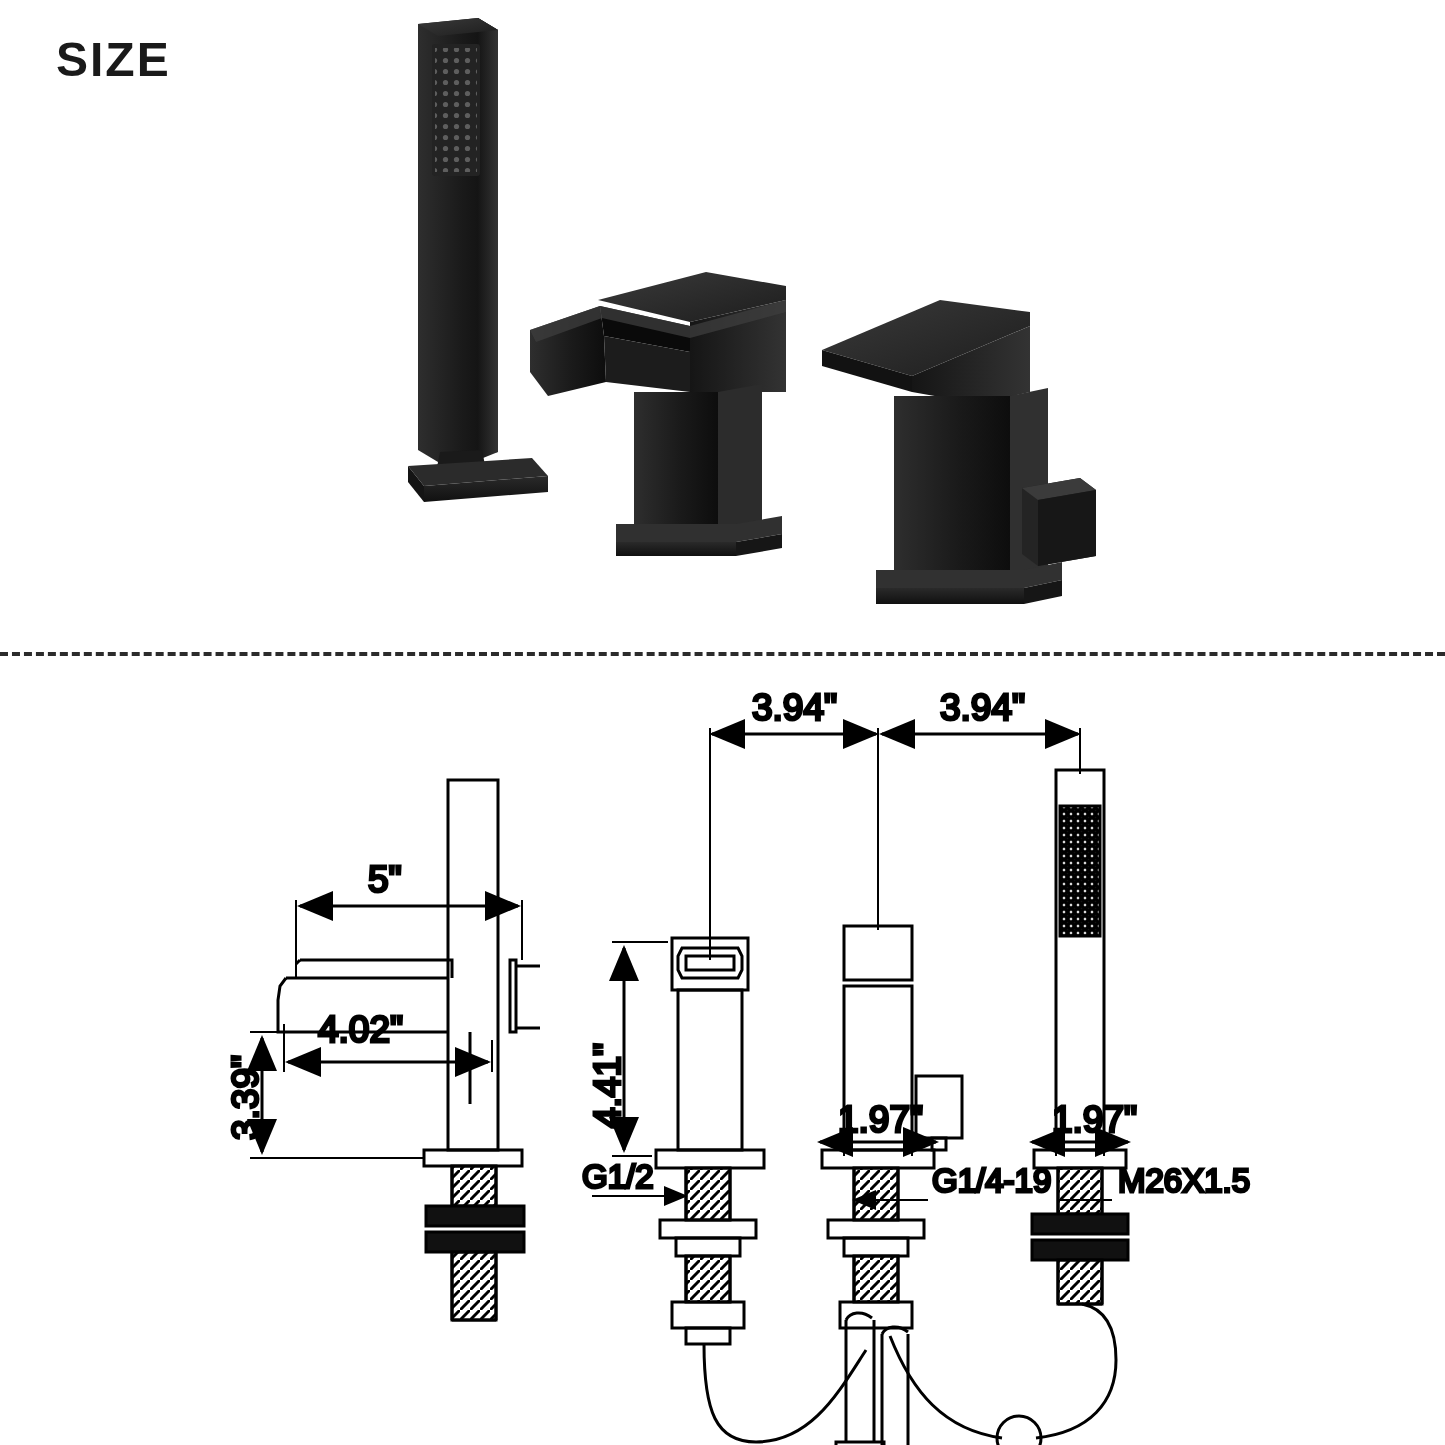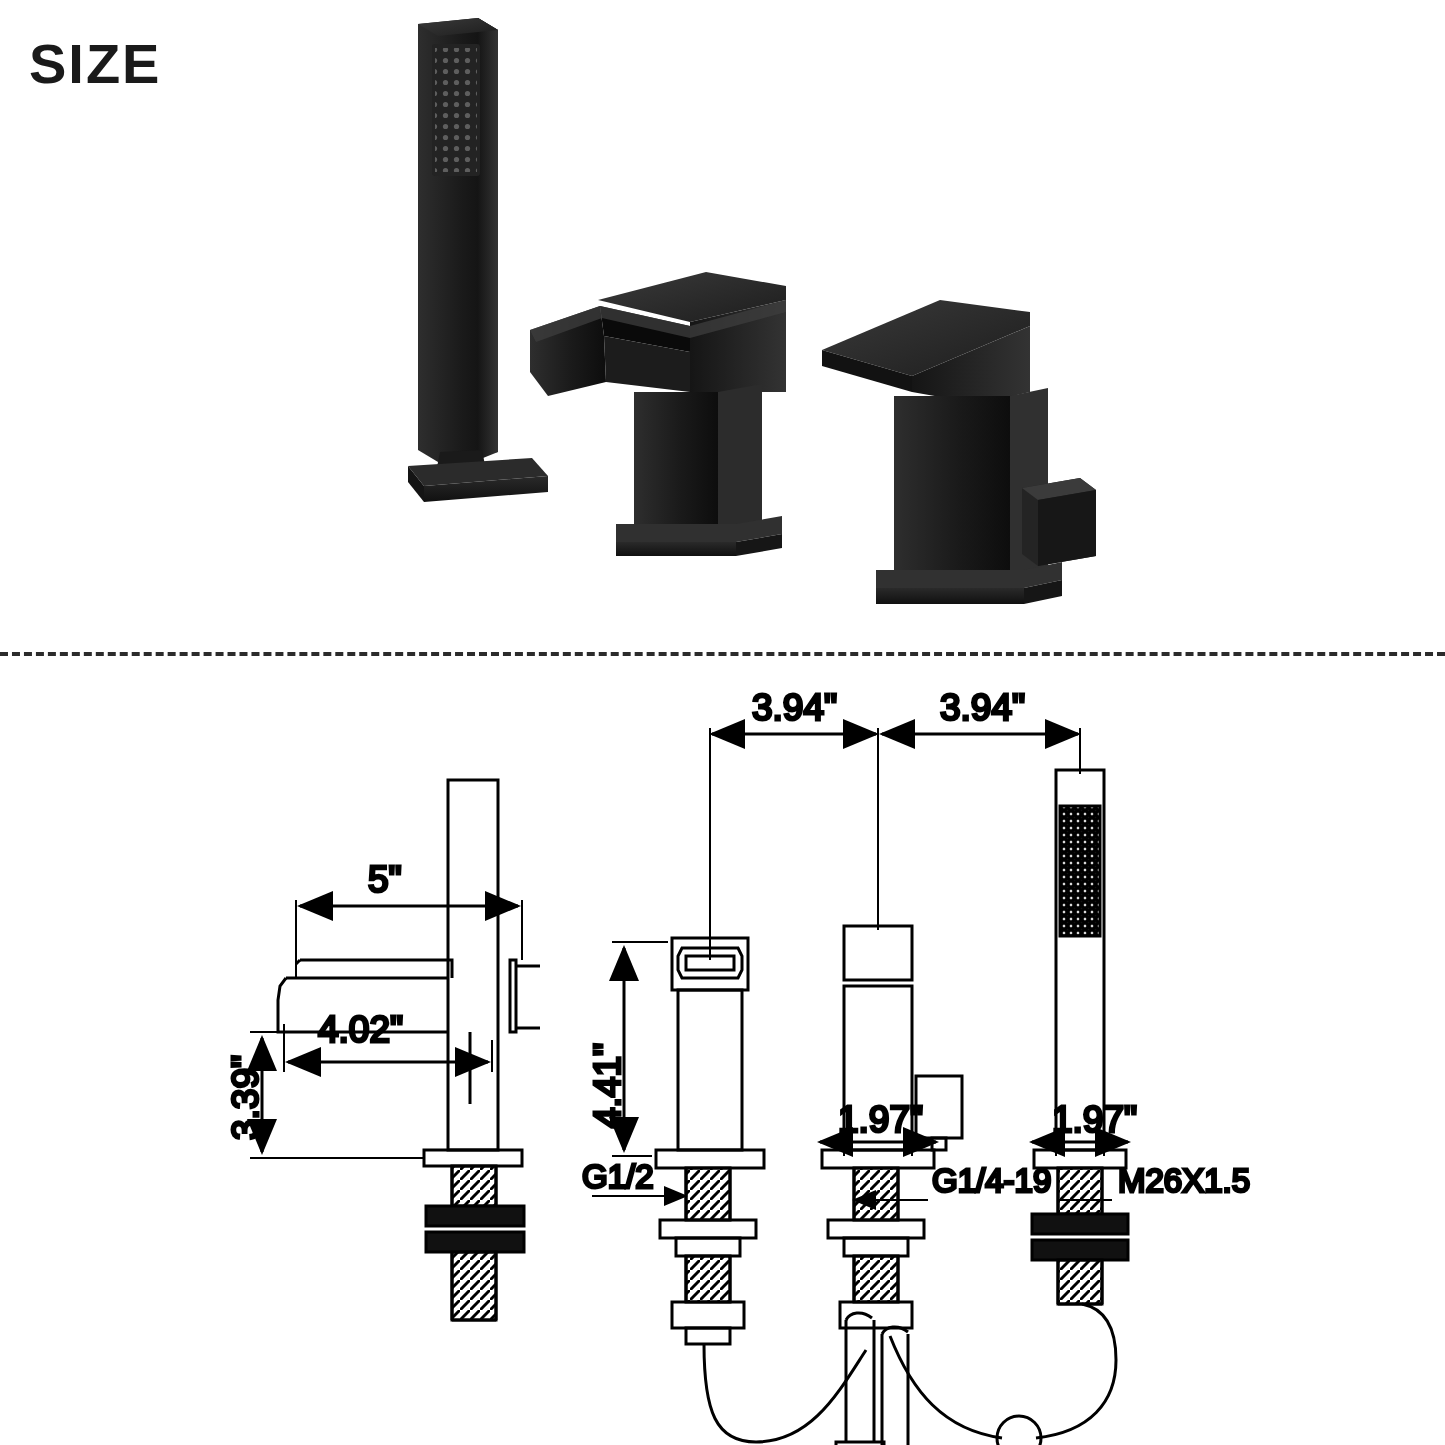--- a/index.html
+++ b/index.html
@@ -12,25 +12,25 @@
   }
   #page {
     position: relative;
     width: 1445px;
     height: 1445px;
     background: #ffffff;
     overflow: hidden;
   }
   #size-title {
     position: absolute;
-    left: 29px;
+    left: 56px;
     top: 36px;
     font-family: "Liberation Sans", sans-serif;
     font-weight: bold;
-    font-size: 56px;
+    font-size: 48px;
     letter-spacing: 2px;
     color: #1a1a1a;
     line-height: 1;
   }
   #photo-panel {
     position: absolute;
     left: 0;
     top: 0;
     width: 1445px;
     height: 658px;

